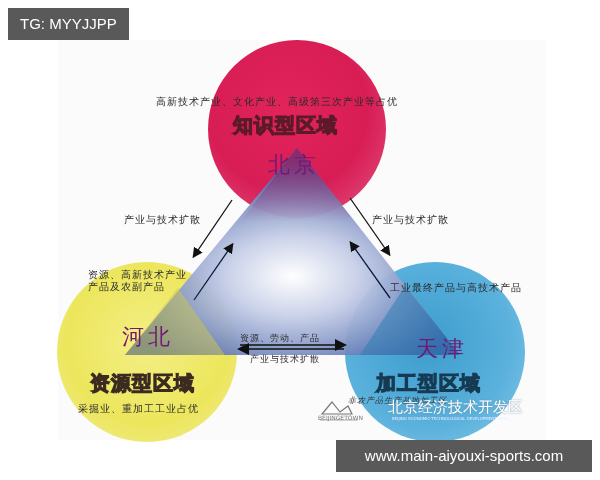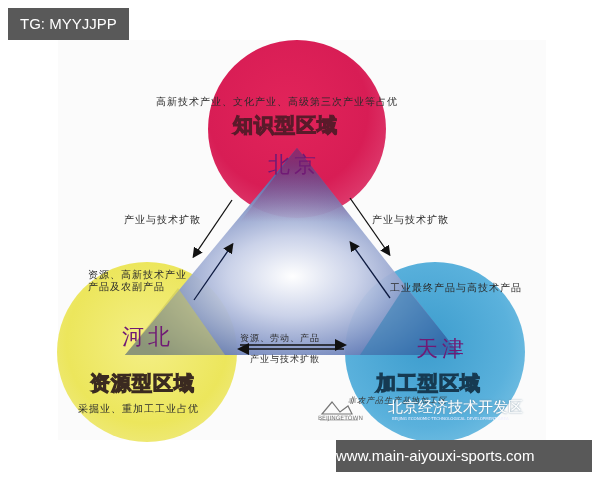--- a/index.html
+++ b/index.html
@@ -38,21 +38,21 @@
   .region.yellow { color: #f1ea74; }
   .region.pink { color: #0f172a; -webkit-text-stroke: 1.2px #5a1a2a; }
   .region.blue { color: #14532d; -webkit-text-stroke: 1.2px #163a52; }
   .arrow-svg { position: absolute; left: 0; top: 0; width: 600px; height: 480px; pointer-events: none; }
   .badge {
     position: absolute; background: #595959; color: #ffffff;
     font-family: "Liberation Sans", sans-serif;
     text-align: right;
   }
   .badge-tg { left: 8px; top: 8px; height: 32px; padding: 0 12px; line-height: 32px; font-size: 15px; }
-  .badge-url { left: 336px; top: 440px; width: 256px; height: 32px; line-height: 32px; font-size: 15px; text-align: left; }
+  .badge-url { left: 336px; top: 440px; width: 256px; height: 32px; line-height: 32px; font-size: 15px; text-align: center; }
   .watermark {
     position: absolute; left: 388px; top: 398px; font-size: 15px; color: #ffffff;
     font-family: Liberation Mono, monospace; letter-spacing: 0px;
     text-shadow: 0 0 2px #6a8aa0;
   }
   .watermark-sub { position: absolute; left: 392px; top: 416px; font-size: 4px; color: #eef; letter-spacing: 0; font-family: "DejaVu Sans", sans-serif; }
   .logo { position: absolute; left: 318px; top: 398px; width: 62px; height: 30px; }
   .logo-text { position: absolute; left: 318px; top: 414px; font-size: 6px; color: #777; font-family: "DejaVu Sans", sans-serif; }
   .logo-overlay { position: absolute; left: 348px; top: 395px; font-size: 8px; color: #333; font-style: italic; letter-spacing: 1px; }
 </style>

